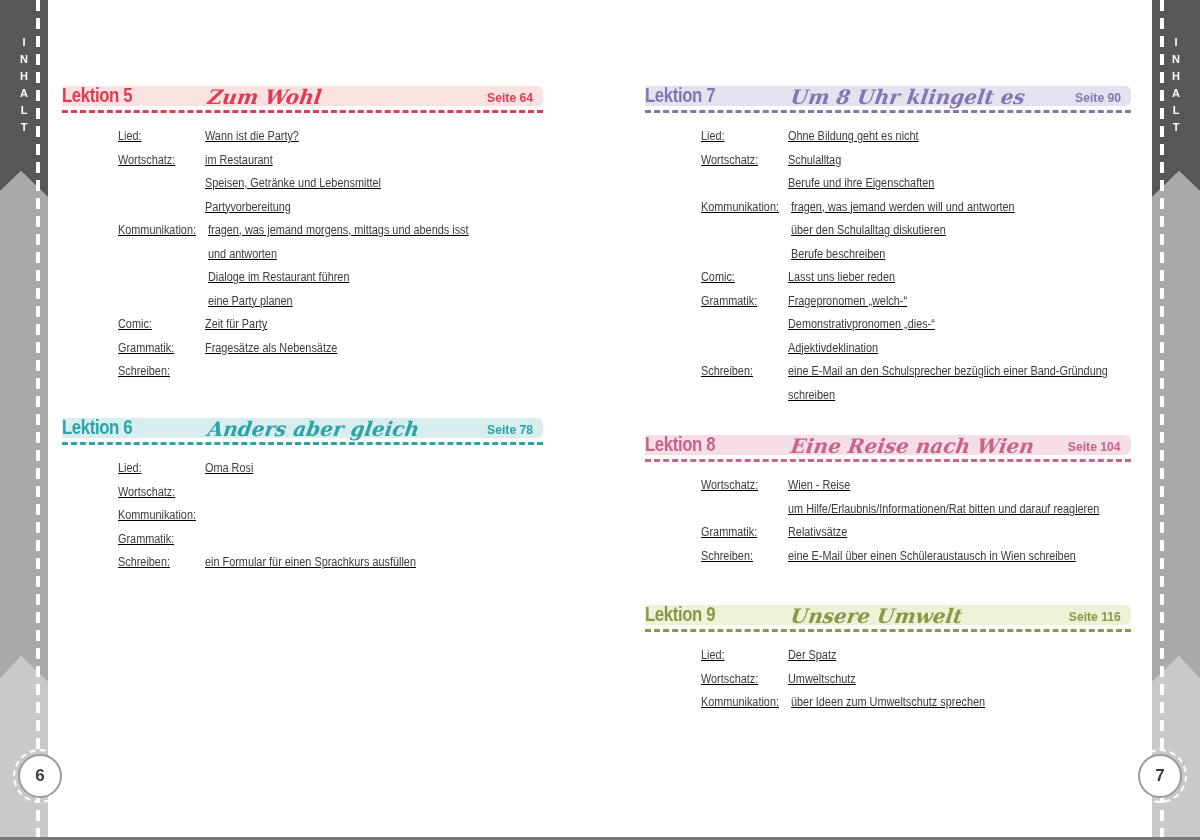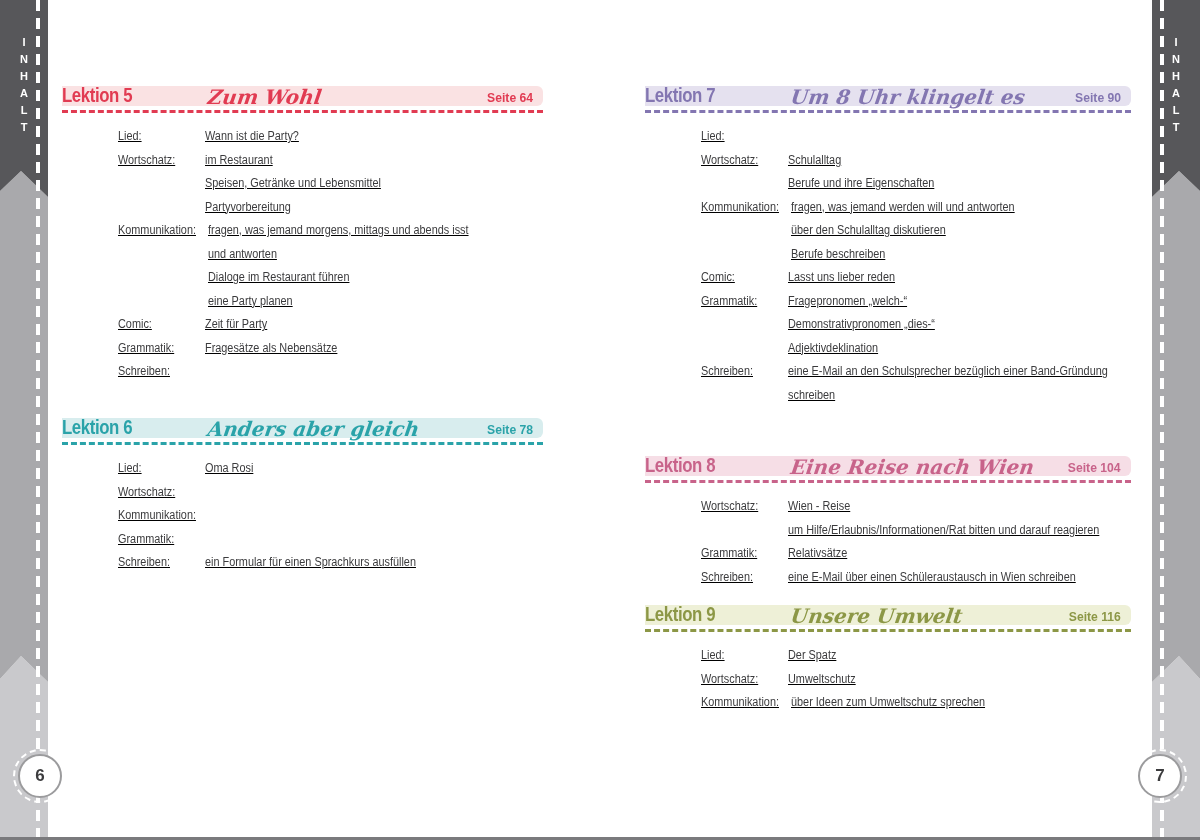--- a/index.html
+++ b/index.html
@@ -175,20 +175,23 @@
     <header class="hdr" style="color: rgb(131, 118, 177);">
       <div class="band" style="background: rgb(229, 225, 239);"></div>
       <span class="lek" style="color: rgb(131, 118, 177);">Lektion 7</span>
       <span class="title" style="color: rgb(131, 118, 177);">Um 8 Uhr klingelt es</span>
       <span class="seite" style="color: rgb(131, 118, 177);">Seite 90</span>
       <div class="dash"></div>
     </header>
     <div class="rows">
           <div class="row">
             <div class="lbl">Lied:</div>
+            <div class="vals">
+              <div class="line">Ohne Bildung geht es nicht</div>
+            </div>
           </div>
           <div class="row">
             <div class="lbl">Wortschatz:</div>
             <div class="vals">
               <div class="line">Schulalltag</div>
               <div class="line">Berufe und ihre Eigenschaften</div>
             </div>
           </div>
           <div class="row">
             <div class="lbl">Kommunikation:</div>
@@ -216,21 +219,21 @@
             <div class="lbl">Schreiben:</div>
             <div class="vals">
               <div class="line">eine E-Mail an den Schulsprecher bezüglich einer Band-Gründung</div>
               <div class="line">schreiben</div>
             </div>
           </div>
         </div>
   </section>
 
   <section class="lesson">
-    <header class="hdr" style="color: rgb(200, 99, 138); margin-top: 21px;">
+    <header class="hdr" style="color: rgb(200, 99, 138);">
       <div class="band" style="background: rgb(246, 222, 230);"></div>
       <span class="lek" style="color: rgb(200, 99, 138);">Lektion 8</span>
       <span class="title" style="color: rgb(200, 99, 138);">Eine Reise nach Wien</span>
       <span class="seite" style="color: rgb(200, 99, 138);">Seite 104</span>
       <div class="dash"></div>
     </header>
     <div class="rows">
           <div class="row">
             <div class="lbl">Wortschatz:</div>
             <div class="vals">

